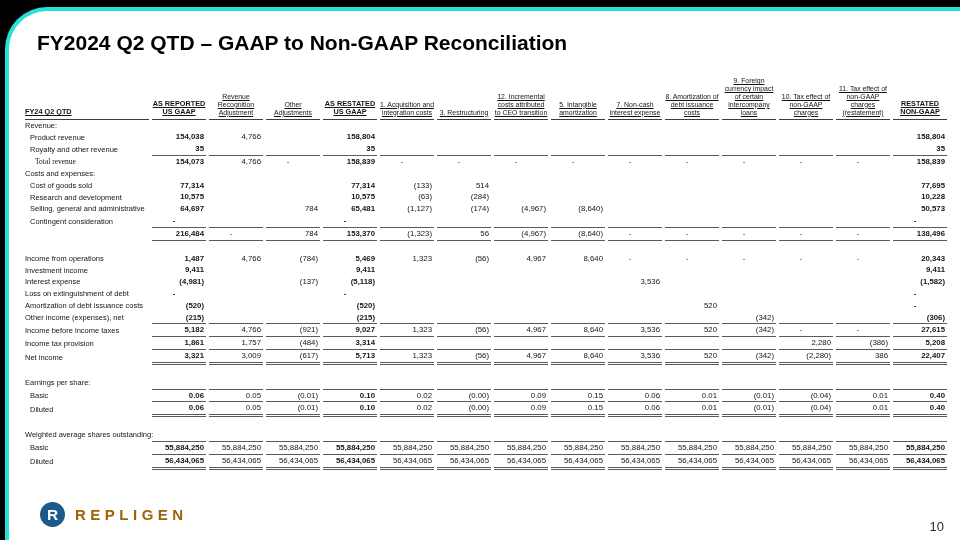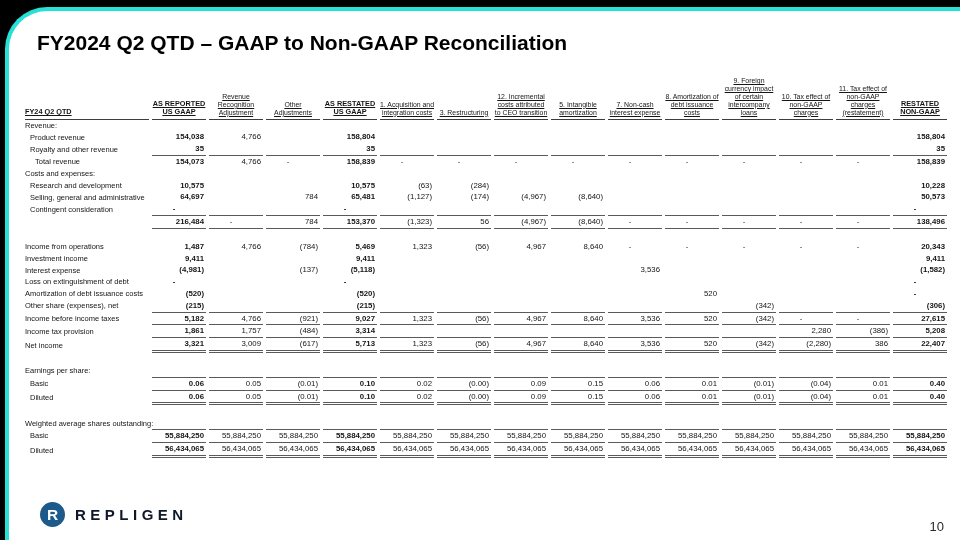--- a/index.html
+++ b/index.html
@@ -31,27 +31,27 @@
   td{height:11.8px;padding:0;line-height:1;font-size:7.8px;}
   td.num{text-align:right;padding-right:2px;white-space:nowrap;}
   td.dash{text-align:center;padding-right:10px;}
   td.b{font-weight:700;}
   td.rb{border-bottom:1px solid #5a5a5a;}
   td.rt{border-top:1px solid #5a5a5a;}
   td.rdb{border-bottom:3px double #5a5a5a;}
   td.lbl{text-align:left;white-space:nowrap;font-size:7.5px;margin-left:38px;}
   td.sec{font-size:7.5px;}
   td.ind1{padding-left:5px;}
-  td.ind2{padding-left:10px;}
+  td.ind2{padding-left:10px;font-family:Liberation Serif, serif;}
   tr.spacer td{height:12px;border:none;}
   .footer-logo{
     position:absolute;left:30px;bottom:12px;display:flex;align-items:center;gap:9px;
   }
   .logo-text{
-    font-size:15px;font-weight:600;letter-spacing:4.5px;color:#0f172a;
+    font-size:15px;font-weight:600;letter-spacing:4.5px;color:#a16207;
   }
   .pageno{
     position:absolute;right:16px;bottom:6px;font-size:13px;color:#2b2b2b;
   }
 </style>
 </head>
 <body>
 
 <div class="slide">
   <div class="title">FY2024 Q2 QTD – GAAP to Non-GAAP Reconciliation</div>
@@ -146,20 +146,37 @@
             <td class="num dash">-</td>
             <td class="num dash">-</td>
             <td class="num dash">-</td>
             <td class="num dash">-</td>
             <td class="num b">158,839</td>
           </tr>
           <tr>
             <td colspan="15" class="lbl sec">Costs and expenses:</td>
           </tr>
           <tr>
+            <td class="lbl ind1">Cost of goods sold</td>
+            <td class="num b">77,314</td>
+            <td class="num"></td>
+            <td class="num"></td>
+            <td class="num b">77,314</td>
+            <td class="num">(133)</td>
+            <td class="num">514</td>
+            <td class="num"></td>
+            <td class="num"></td>
+            <td class="num"></td>
+            <td class="num"></td>
+            <td class="num"></td>
+            <td class="num"></td>
+            <td class="num"></td>
+            <td class="num b">77,695</td>
+          </tr>
+          <tr>
             <td class="lbl ind1">Research and development</td>
             <td class="num b">10,575</td>
             <td class="num"></td>
             <td class="num"></td>
             <td class="num b">10,575</td>
             <td class="num">(63)</td>
             <td class="num">(284)</td>
             <td class="num"></td>
             <td class="num"></td>
             <td class="num"></td>
@@ -302,21 +319,21 @@
             <td class="num"></td>
             <td class="num"></td>
             <td class="num"></td>
             <td class="num">520</td>
             <td class="num"></td>
             <td class="num"></td>
             <td class="num"></td>
             <td class="num b dash">-</td>
           </tr>
           <tr>
-            <td class="lbl ind0">Other share (expenses), net</td>
+            <td class="lbl ind0">Other income (expenses), net</td>
             <td class="num b rb">(215)</td>
             <td class="num rb"></td>
             <td class="num rb"></td>
             <td class="num b rb">(215)</td>
             <td class="num rb"></td>
             <td class="num rb"></td>
             <td class="num rb"></td>
             <td class="num rb"></td>
             <td class="num rb"></td>
             <td class="num rb"></td>

